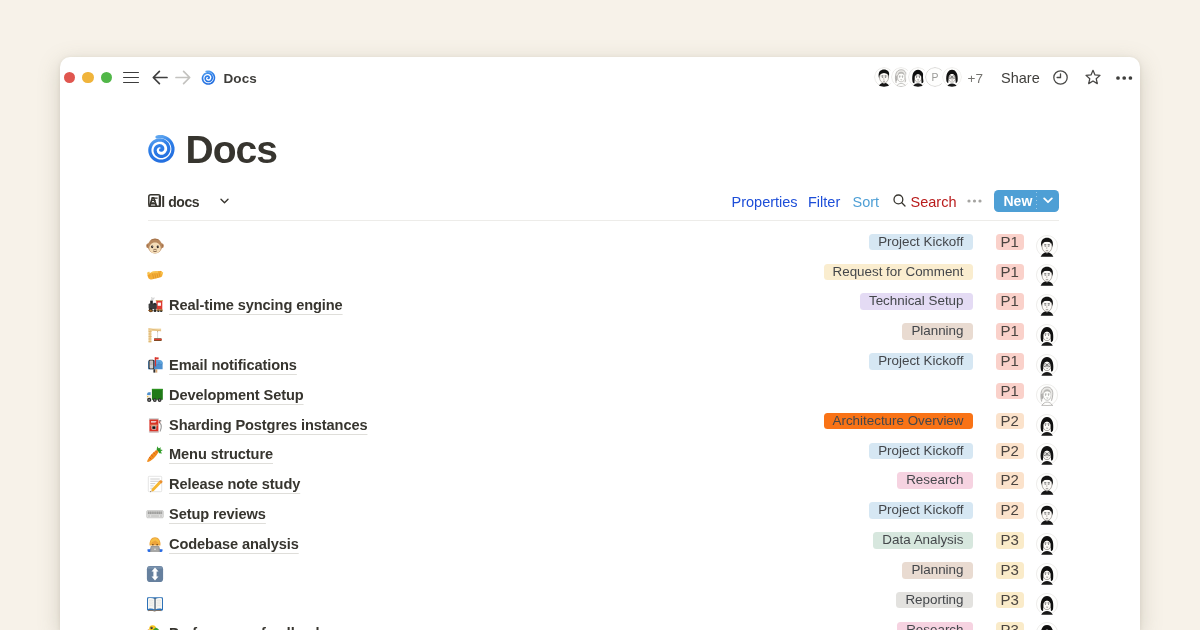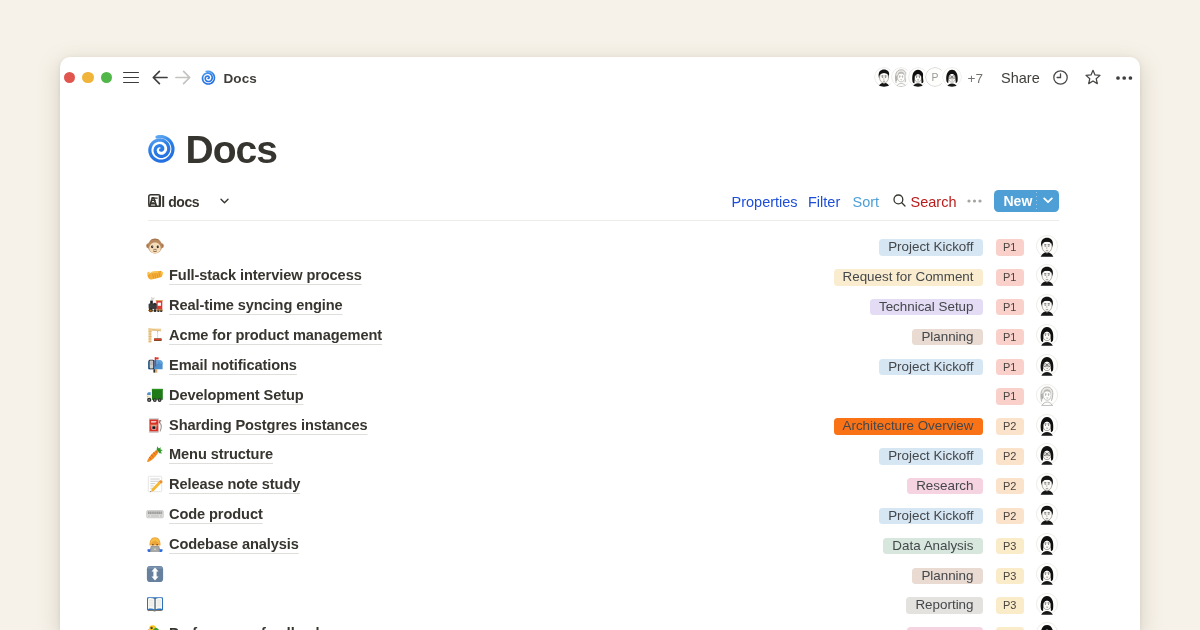--- a/index.html
+++ b/index.html
@@ -15,23 +15,23 @@
 .share{position:absolute;left:1001px;top:69.5px;font-size:14.5px;color:#403F3C;font-weight:400}
 .h1sp{position:absolute;left:144.9px;top:134.3px}
 .h1t{position:absolute;left:185.5px;top:128.2px;font-size:39px;font-weight:700;color:#37352F;letter-spacing:-1px}
 .alldocs{position:absolute;left:0;top:0;font-size:14px;font-weight:700;color:#37352F;letter-spacing:-.4px}
 .vb{position:absolute;top:5.5px;font-size:14.5px;color:#1d4ed8}
 .divider{position:absolute;left:148px;top:220px;width:910.5px;height:1.4px;background:#EDECE9}
 .rowwrap{position:absolute;left:146px;top:230.6px;width:912px}
 .row{height:29.85px;display:flex;align-items:center}
 .emo{width:18px;height:18px;margin-right:5px;flex:none;display:flex;align-items:center}
 .title{font-size:14.6px;font-weight:700;color:#37352F;letter-spacing:-.1px;text-decoration:underline;text-decoration-color:#DFDEDA;text-decoration-thickness:1px;text-underline-offset:3.5px}
-.rt{margin-left:auto;display:flex;align-items:flex-end}
+.rt{margin-left:auto;display:flex;align-items:flex-start}
 .tag{height:16.5px;line-height:16.5px;padding:0 9px;border-radius:3.5px;font-size:13.4px;color:#44474B;white-space:nowrap;position:relative;top:-.8px}
-.pb{width:28.5px;height:16.5px;line-height:16.5px;border-radius:3.5px;font-size:11px;color:#4A4440;text-align:center;margin-left:13px;position:relative;top:-.8px}
+.pb{width:28.5px;height:16.5px;line-height:16.5px;border-radius:3.5px;font-size:15px;color:#4A4440;text-align:center;margin-left:23px;position:relative;top:-.8px}
 .rav{width:22px;height:22px;margin-left:12px}
 .newbtn{position:absolute;left:993.5px;top:190px;width:65.5px;height:21.5px;background:#4E9FD5;border-radius:4.5px;color:#fff;font-size:14px;font-weight:700;text-align:left}
 .newbtn span{position:absolute;left:10px;top:3px}
 .newbtn svg{position:absolute;right:6.5px;top:7px}
 .vdot{position:absolute;left:42.5px;top:2px;width:1px;height:17.5px;background-image:repeating-linear-gradient(#9FCBE8 0 1.4px,transparent 1.4px 4px)}
 </style></head><body>
 <div class="win"></div>
 <div class="dot" style="left:63.9px;top:71.9px;background:#E0564F"></div>
 <div class="dot" style="left:82.2px;top:71.9px;background:#F0B43B"></div>
 <div class="dot" style="left:100.9px;top:71.9px;background:#51B748"></div>
@@ -203,21 +203,20 @@
             <rect x="1.6" y="5.9" width="14.8" height="6.6" rx="3.1" fill="#F4AF38"></rect>
             <path d="M4.8 6.2C5.6 5.3 7 4.8 8.3 4.9L10.9 5.4C11.7 5.6 12.2 6.2 12.4 6.9L12.8 8.4 10.4 6.9 7.4 6.6Z" fill="#F8C34F"></path>
             <path d="M6.9 7.3v4.8M9.1 7.6v4.9M11.3 7.8v4.7M13.4 7.6v4.5" stroke="#DD9326" stroke-width=".75"></path>
             <path d="M1.6 7.4 3.4 6.2 4.6 8.9 2.6 10.3Z" fill="#EFA02C"></path>
             <path d="M16.4 7 14.8 6l-1 2.6 1.9 1.4Z" fill="#EFA02C"></path>
           </g>
           <path d="M1 6.8 3.2 5.4 4.2 7.8 1.8 9.2Z" fill="#F8C34F"></path>
           <path d="M17.2 6.4 15.2 5.2 14.4 7.6 16.6 8.8Z" fill="#F8C34F"></path>
         </svg>
       </span>
-      <span class="title">Full-stack interview process</span>
       <span class="rt">
         <span class="tag" style="background:#FAEDCF">Request for Comment</span>
         <span class="pb" style="background:#FAD1CA">P1</span>
         <span class="rav"><svg width="22" height="22" viewBox="0 0 22 22">
             <circle cx="11" cy="11" r="10.6" fill="#FEFEFD" stroke="#E6E5E2" stroke-width=".7"></circle>
             <ellipse cx="11" cy="11.7" rx="4.9" ry="5.9" fill="#FCFAF7" stroke="#564F48" stroke-width=".45"></ellipse>
             <path d="M5.1 10.2C4.7 4.9 7.4 2.7 11 2.7c3.6 0 6.3 2.2 5.9 7.5l-.5 2.4c.1-3.9-1.7-5.9-5.4-5.9-3.7 0-5.5 2-5.4 5.9Z" fill="#131313"></path>
             <path d="M5.6 8.1C6.5 5.5 8.5 4.4 11 4.4c2.5 0 4.5 1.1 5.4 3.7L15 7.2 11 6.5 7 7.2Z" fill="#131313"></path>
             <path d="M8.1 9.9q1.2-.6 2.3-.1M11.6 9.8q1.1-.5 2.3.1" stroke="#1A1A1A" stroke-width=".6" fill="none"></path>
             <circle cx="9.2" cy="11" r=".6" fill="#1A1A1A"></circle>
@@ -273,21 +272,20 @@
           <path d="M2.5 2.6 15.1 5" stroke="#D9A75F" stroke-width=".5"></path>
           <rect x="2.5" y="2.6" width="2.9" height="14" fill="#EDD19A"></rect>
           <path d="M2.5 5.5h2.9M2.5 8h2.9M2.5 10.5h2.9M2.5 13h2.9M2.5 15.5h2.9" stroke="#D9A75F" stroke-width=".6"></path>
           <path d="M3 2.6 5.4 5.5M5.4 5.5 3 8M3 8 5.4 10.5M5.4 10.5 3 13" stroke="#E4BC7D" stroke-width=".5"></path>
           <rect x="11.1" y="5" width="1" height="1.2" fill="#D9A75F"></rect>
           <path d="M11.6 5v7" stroke="#BDBDBD" stroke-width=".55"></path>
           <rect x="8" y="12.2" width="7.6" height="2.7" rx=".5" fill="#7A4A21"></rect>
           <rect x="8" y="12.9" width="7.6" height="1.2" fill="#E23B30"></rect>
         </svg>
       </span>
-      <span class="title">Acme for product management</span>
       <span class="rt">
         <span class="tag" style="background:#E9DBD1">Planning</span>
         <span class="pb" style="background:#FAD1CA">P1</span>
         <span class="rav"><svg width="22" height="22" viewBox="0 0 22 22">
             <circle cx="11" cy="11" r="10.6" fill="#FEFEFD" stroke="#E6E5E2" stroke-width=".7"></circle>
             <ellipse cx="11" cy="11.5" rx="4.2" ry="5.2" fill="#FCFAF7" stroke="#4E4840" stroke-width=".45"></ellipse>
             <path d="M4.9 15.8C3.9 8.6 6.1 3 11 3c4.9 0 7.1 5.6 6.1 12.8-.2 1.5-1.1 2.3-2.2 2.1l-.3-7.5Q13.2 7.6 11 7.6q-2.2 0-3.6 2.8l-.3 7.5c-1.1.2-2-.6-2.2-2.1Z" fill="#101010"></path>
             <path d="M7.2 9.1C7.5 5.9 9 4.9 11 4.9s3.5 1 3.8 4.2Q13.4 7 11 7 8.6 7 7.2 9.1Z" fill="#0E0E0E"></path>
             <path d="M8.6 10q1-.5 1.9-.1M11.5 9.9q1-.4 1.9.1" stroke="#161616" stroke-width=".55" fill="none"></path>
             <circle cx="9.4" cy="11" r=".55" fill="#131313"></circle>
@@ -457,21 +455,21 @@
       <span class="emo">
         <svg width="18" height="18" viewBox="0 0 18 18">
           <rect x=".7" y="5.6" width="16.6" height="7.2" rx="1" fill="#E3E3E1" stroke="#ABABA9" stroke-width=".5"></rect>
           <rect x="1.6" y="6.4" width="14.8" height="3" fill="#BFBFBD"></rect>
           <path d="M2 7.1h1.2M3.8 7.1H5M5.6 7.1h1.2M7.4 7.1h1.2M9.2 7.1h1.2M11 7.1h1.2M12.8 7.1H14M14.6 7.1h1.2M2 8.3h1.2M3.8 8.3H5M5.6 8.3h1.2M7.4 8.3h1.2M9.2 8.3h1.2M11 8.3h1.2M12.8 8.3H14M14.6 8.3h1.2" stroke="#777775" stroke-width=".6"></path>
           <rect x="5" y="10.2" width="8" height="1.5" rx=".3" fill="#C6C6C4"></rect>
           <rect x="2" y="10.2" width="2.2" height="1.5" rx=".3" fill="#C6C6C4"></rect>
           <rect x="13.8" y="10.2" width="2.2" height="1.5" rx=".3" fill="#C6C6C4"></rect>
         </svg>
       </span>
-      <span class="title">Code product</span>
+      <span class="title">Setup reviews</span>
       <span class="rt">
         <span class="tag" style="background:#D6E7F3">Project Kickoff</span>
         <span class="pb" style="background:#FBE2CB">P2</span>
         <span class="rav"><svg width="22" height="22" viewBox="0 0 22 22">
             <circle cx="11" cy="11" r="10.6" fill="#FEFEFD" stroke="#E6E5E2" stroke-width=".7"></circle>
             <ellipse cx="11" cy="11.7" rx="4.9" ry="5.9" fill="#FCFAF7" stroke="#564F48" stroke-width=".45"></ellipse>
             <path d="M5.1 10.2C4.7 4.9 7.4 2.7 11 2.7c3.6 0 6.3 2.2 5.9 7.5l-.5 2.4c.1-3.9-1.7-5.9-5.4-5.9-3.7 0-5.5 2-5.4 5.9Z" fill="#131313"></path>
             <path d="M5.6 8.1C6.5 5.5 8.5 4.4 11 4.4c2.5 0 4.5 1.1 5.4 3.7L15 7.2 11 6.5 7 7.2Z" fill="#131313"></path>
             <path d="M8.1 9.9q1.2-.6 2.3-.1M11.6 9.8q1.1-.5 2.3.1" stroke="#1A1A1A" stroke-width=".6" fill="none"></path>
             <circle cx="9.2" cy="11" r=".6" fill="#1A1A1A"></circle>

